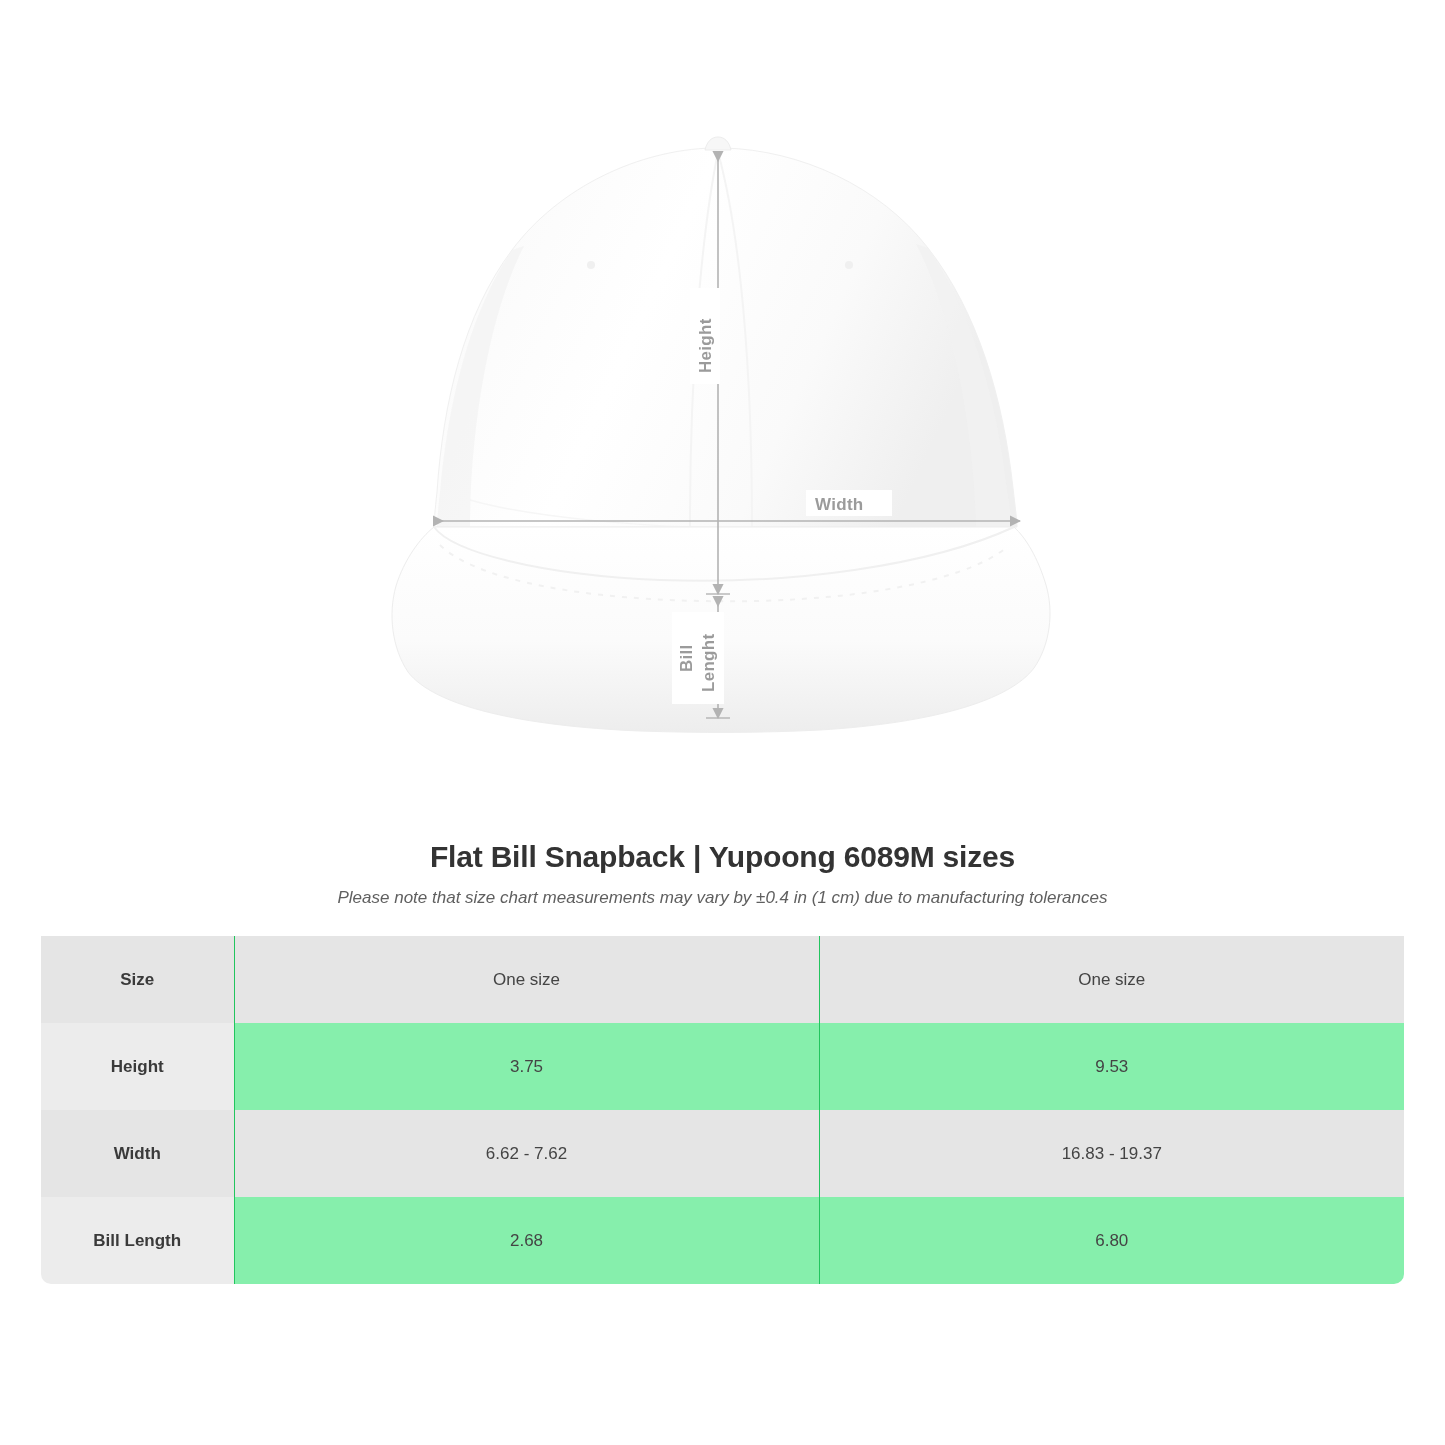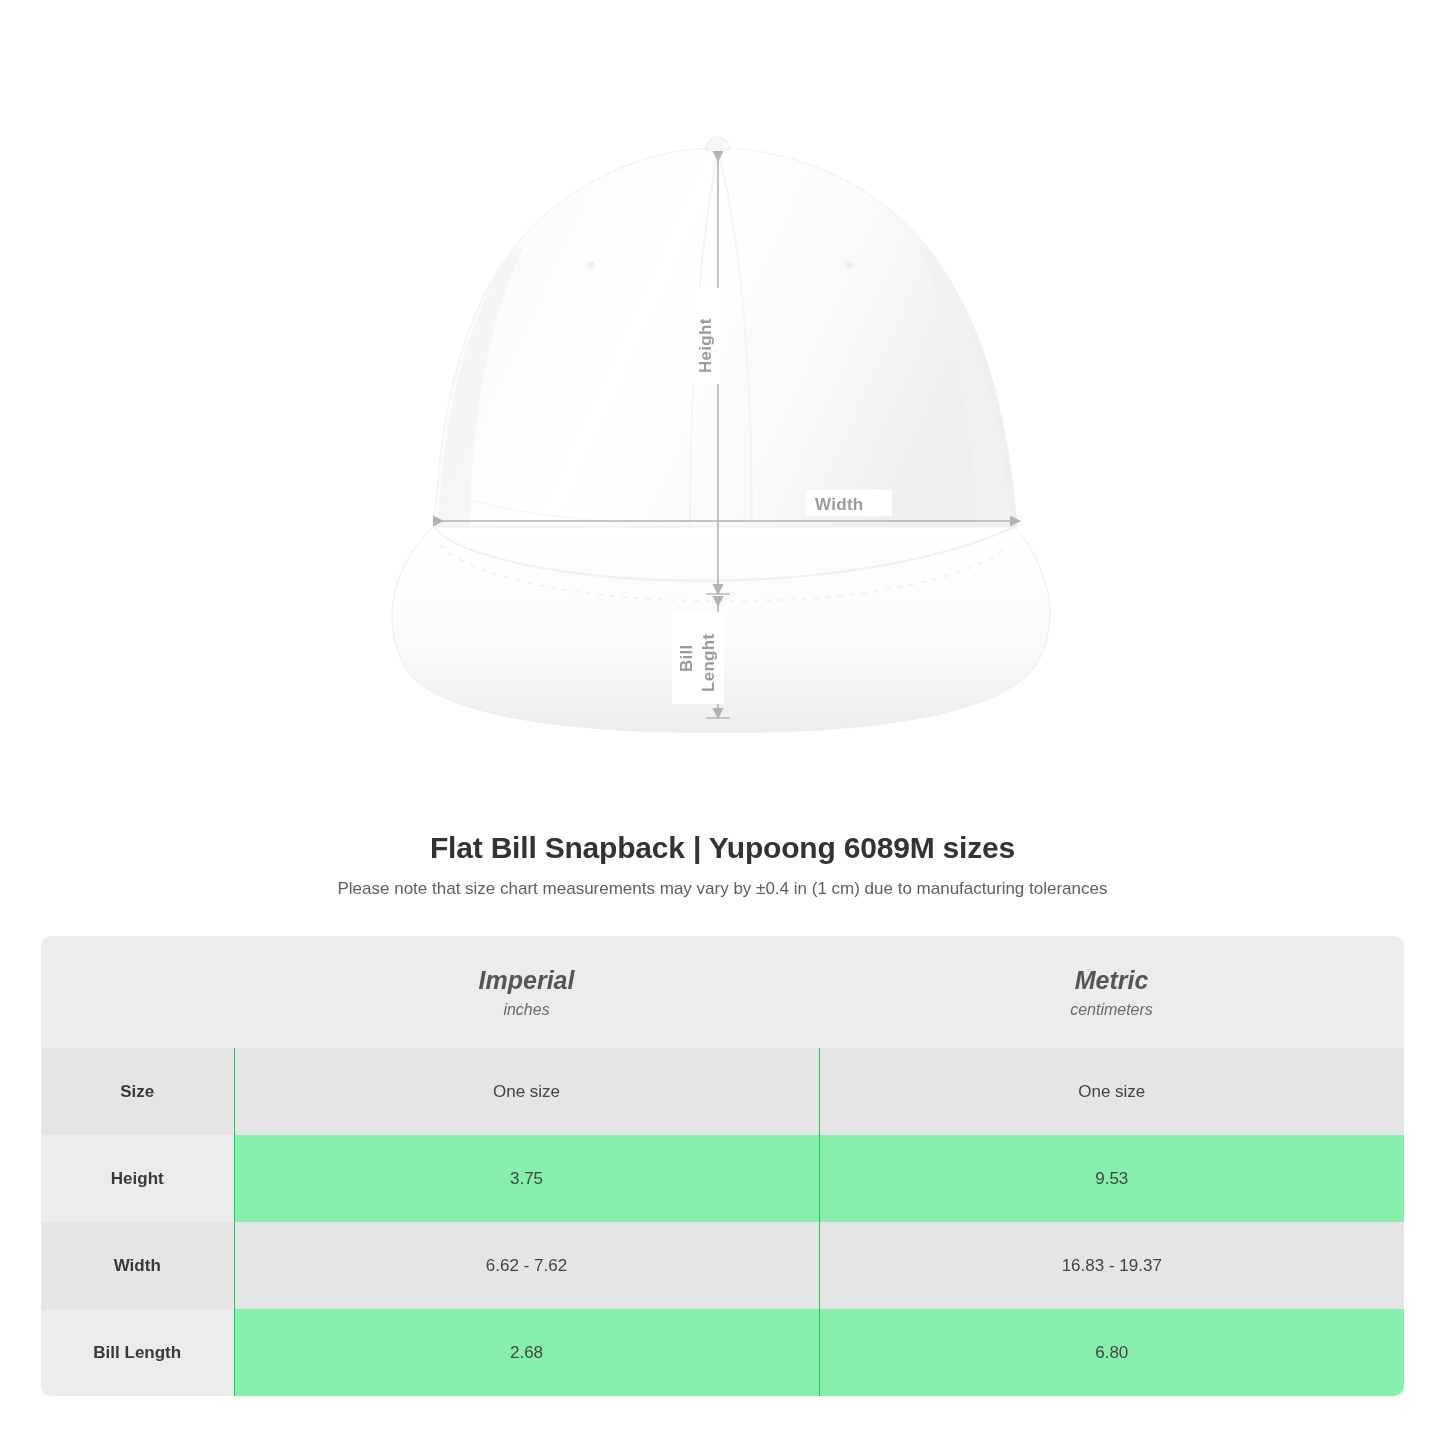--- a/index.html
+++ b/index.html
@@ -38,24 +38,25 @@
     top: 828px;
     left: 0;
     width: 1445px;
     text-align: center;
   }
   .chart-title {
     font-size: 30px;
     font-weight: bold;
     color: #333333;
     letter-spacing: -0.2px;
-    margin: 3px;
+    margin: 12px;
   }
   .chart-note {
     font-size: 17px;
+    font-style: italic;
     color: #5f5f5f;
     margin-top: 14px;
   }
 
   
   .table-wrap {
     position: absolute;
     top: 936px;
     left: 41px;
     width: 1363px;
@@ -223,31 +224,20 @@
   </div>
 
   <div class="table-wrap">
     <table class="size-table">
       <colgroup>
         <col class="col-label">
         <col class="col-val">
         <col class="col-val">
       </colgroup>
       <tbody>
-        <tr class="unit-row">
-          <td class="first"></td>
-          <td>
-            <div class="unit-name">Imperial</div>
-            <div class="unit-sub">inches</div>
-          </td>
-          <td class="last">
-            <div class="unit-name">Metric</div>
-            <div class="unit-sub">centimeters</div>
-          </td>
-        </tr>
 
         <tr class="data-row row-white">
           <td class="label first">Size</td>
           <td>One size</td>
           <td class="last">One size</td>
         </tr>
 
         <tr class="data-row row-grey">
           <td class="label first">Height</td>
           <td>3.75</td>

